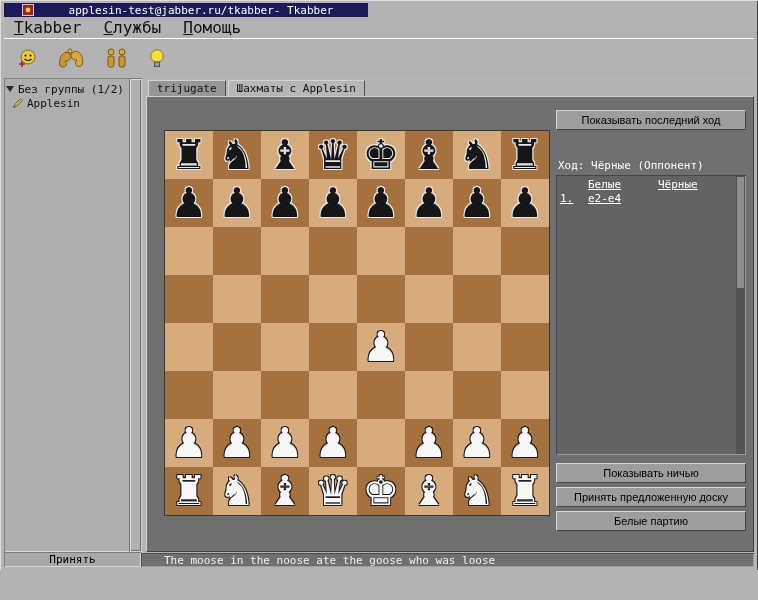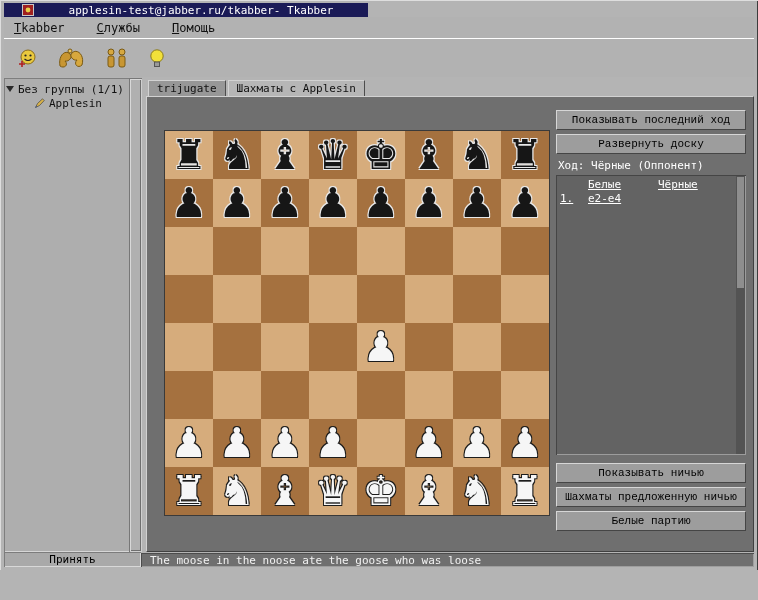--- a/index.html
+++ b/index.html
@@ -10,32 +10,32 @@
     overflow:hidden;
   }
   
   .titlebar{position:absolute;left:4px;top:3px;right:4px;height:14px;display:flex;}
   .titlebar-left{width:364px;background:#1b1b57;color:#ffffff;display:flex;align-items:center;font-size:11px;}
   .titlebar-left .ttl{margin:0 auto;white-space:nowrap;}
   .win-icon{margin-left:18px;width:12px;height:12px;flex:0 0 auto;}
   .titlebar-right{flex:1;background:#5f5f78;color:#d9d9e6;display:flex;align-items:center;justify-content:center;font-size:11px;white-space:nowrap;}
   
   .menubar{position:absolute;left:4px;top:17px;right:4px;height:21px;background:#b2b2b2;
-    border-bottom:3px solid #ffffff;display:flex;align-items:center;gap:32px;padding-left:10px;font-size:12px;}
+    border-bottom:3px solid #ffffff;display:flex;align-items:center;gap:22px;padding-left:10px;font-size:16px;}
   .menu-item{cursor:default;}
   .menu-item u{text-decoration:underline;}
   
   .toolbar{position:absolute;left:4px;top:39px;right:4px;height:38px;background:#b2b2b2;
     display:flex;align-items:center;gap:20px;padding-left:14px;}
   .toolbtn{display:flex;align-items:center;justify-content:center;}
   
   .roster{position:absolute;left:4px;top:78px;width:124px;bottom:48px;background:#aeaeae;
     box-shadow:inset 1px 1px 0 #7e7e7e, inset -1px -1px 0 #d6d6d6;padding:4px 2px;font-size:11px;}
   .roster-row{display:flex;align-items:center;gap:4px;height:14px;white-space:nowrap;}
-  .roster-row.contact{padding-left:28px;}
+  .roster-row.contact{padding-left:6px;}
   .tri{width:0;height:0;border-left:4px solid transparent;border-right:4px solid transparent;border-top:6px solid #2a2a2a;}
   .vscroll{position:absolute;left:129px;top:78px;width:13px;bottom:48px;background:#9a9a9a;
     box-shadow:inset 1px 1px 0 #777, inset -1px -1px 0 #cfcfcf;}
   .vscroll .thumb{position:absolute;left:1px;right:1px;top:1px;bottom:1px;background:#b0b0b0;
     box-shadow:inset 1px 1px 0 #d8d8d8, inset -1px -1px 0 #6f6f6f;}
   
   .main{position:absolute;left:146px;top:78px;right:4px;bottom:48px;}
   .tabs{height:18px;display:flex;gap:2px;padding-left:2px;font-size:11px;}
   .tab{padding:1px 8px 0 8px;background:#979797;margin-top:2px;
     border-top:1px solid #d2d2d2;border-left:1px solid #d2d2d2;border-right:1px solid #4d4d4d;
@@ -47,36 +47,36 @@
   .board{position:absolute;left:17px;top:33px;width:384px;height:384px;
     display:grid;grid-template-columns:repeat(8,48px);grid-template-rows:repeat(8,48px);
     border:1px solid #3a3a3a;box-sizing:content-box;}
   .square{width:48px;height:48px;display:flex;align-items:center;justify-content:center;overflow:hidden;}
   .piece{font-family:"DejaVu Sans",sans-serif;font-size:41px;line-height:1;user-select:none;}
   .piece.white{color:#f6f6f6;text-shadow:-1px -1px 0 #1c1c1c,1px -1px 0 #1c1c1c,-1px 1px 0 #1c1c1c,1px 1px 0 #1c1c1c;}
   .piece.black{color:#161616;text-shadow:-1px -1px 0 #e8e8e8,1px -1px 0 #e8e8e8,-1px 1px 0 #e8e8e8,1px 1px 0 #e8e8e8;}
   
   .side{position:absolute;left:409px;top:0;width:190px;height:100%;font-size:11px;}
   .tk-btn{position:absolute;left:0;width:100%;height:20px;background:#9d9d9d;color:#000;
-    font-family:Liberation Mono, monospace;font-size:11px;text-align:center;line-height:18px;
+    font-family:Liberation Sans, sans-serif;font-size:11px;text-align:center;line-height:18px;
     border-top:1px solid #d6d6d6;border-left:1px solid #d6d6d6;border-right:1px solid #454545;border-bottom:1px solid #454545;
     box-sizing:border-box;cursor:default;white-space:nowrap;overflow:hidden;}
   .turn-label{position:absolute;left:2px;top:62px;color:#ffffff;white-space:nowrap;font-size:11px;}
   .movelist{position:absolute;left:0;top:78px;width:100%;height:280px;background:#636363;color:#fff;
     box-shadow:inset 1px 1px 0 #454545, inset -1px -1px 0 #9c9c9c;box-sizing:border-box;padding:3px 12px 3px 4px;overflow:hidden;}
   .movelist .mrow{display:grid;grid-template-columns:28px 70px 1fr;height:14px;line-height:14px;white-space:nowrap;text-decoration:underline;}
   .ml-scroll{position:absolute;right:1px;top:1px;width:9px;bottom:1px;background:#535353;}
   .ml-scroll .thumb{position:absolute;left:1px;right:1px;top:1px;height:40%;background:#8e8e8e;}
   
   .status-left{position:absolute;left:4px;bottom:33px;width:137px;height:15px;background:#a9a9a9;
     box-shadow:inset 1px 1px 0 #7c7c7c, inset -1px -1px 0 #d8d8d8;
     font-size:11px;line-height:15px;text-align:center;color:#000;}
   .status-msg{position:absolute;left:141px;bottom:33px;right:4px;height:14px;background:#6f6f6f;
     box-shadow:inset 1px 1px 0 #4c4c4c, inset -1px -1px 0 #9e9e9e;
-    color:#f2f2f2;font-size:11px;line-height:15px;padding-left:9px;box-sizing:border-box;white-space:nowrap;overflow:hidden;}
+    color:#f2f2f2;font-size:11px;line-height:15px;padding-left:23px;box-sizing:border-box;white-space:nowrap;overflow:hidden;}
   .bottom-frame{position:absolute;left:0;bottom:0;width:100%;height:30px;background:#b4b4b4;}
 </style>
 </head>
 <body>
 
 <div class="window">
 
   <div class="titlebar">
     <div class="titlebar-left">
       <svg class="win-icon" viewBox="0 0 12 12">
@@ -123,21 +123,21 @@
       <svg width="16" height="21" viewBox="0 0 16 21">
         <circle cx="8" cy="8" r="6.2" fill="#f2e13a" stroke="#8a7a1d"></circle>
         <rect x="5.5" y="14" width="5" height="4.5" fill="#9a9a9a" stroke="#555"></rect>
       </svg>
     </span>
   </div>
 
   <div class="roster">
     <div class="roster-row">
       <span class="tri"></span>
-      <span>Без группы (1/1)</span>
+      <span>Без группы (1/2)</span>
     </div>
     <div class="roster-row contact">
       <svg width="11" height="11" viewBox="0 0 11 11">
         <path d="M1.5 9.5 L3.5 5.5 L8.5 0.8 L10.2 2.6 L5.5 7.5 Z" fill="#d8b24a" stroke="#444" stroke-width="0.7"></path>
         <path d="M1.5 9.5 L3 9 L2 8 Z" fill="#2a4fa0"></path>
       </svg>
       <span>Applesin</span>
     </div>
   </div>
   <div class="vscroll">
@@ -277,41 +277,40 @@
           <div class="square" style="background-color: rgb(165, 113, 63);">
             <span class="piece white">♞</span>
           </div>
           <div class="square" style="background-color: rgb(214, 172, 124);">
             <span class="piece white">♜</span>
           </div>
         </div>
 
       <div class="side">
         <div class="tk-btn" style="top:13px">Показывать последний ход</div>
-        <div class="tk-btn" style="top:37px">Развернуть доску</div>
         <div class="turn-label">Ход: Чёрные (Оппонент)</div>
         <div class="movelist">
           <div class="mrow">
             <span></span>
             <span>Белые</span>
             <span>Чёрные</span>
           </div>
           <div id="movelist-rows">
               <div class="mrow">
                 <span>1.</span>
                 <span>e2-e4</span>
                 <span></span>
               </div>
             </div>
           <div class="ml-scroll">
             <div class="thumb"></div>
           </div>
         </div>
         <div class="tk-btn" style="top:366px">Показывать ничью</div>
-        <div class="tk-btn" style="top:390px">Шахматы предложенную ничью</div>
+        <div class="tk-btn" style="top:390px">Принять предложенную доску</div>
         <div class="tk-btn" style="top:414px">Белые партию</div>
       </div>
 
     </div>
   </div>
 
   <div class="status-left">Принять</div>
   <div class="status-msg">The moose in the noose ate the goose who was loose</div>
   <div class="bottom-frame"></div>
 

